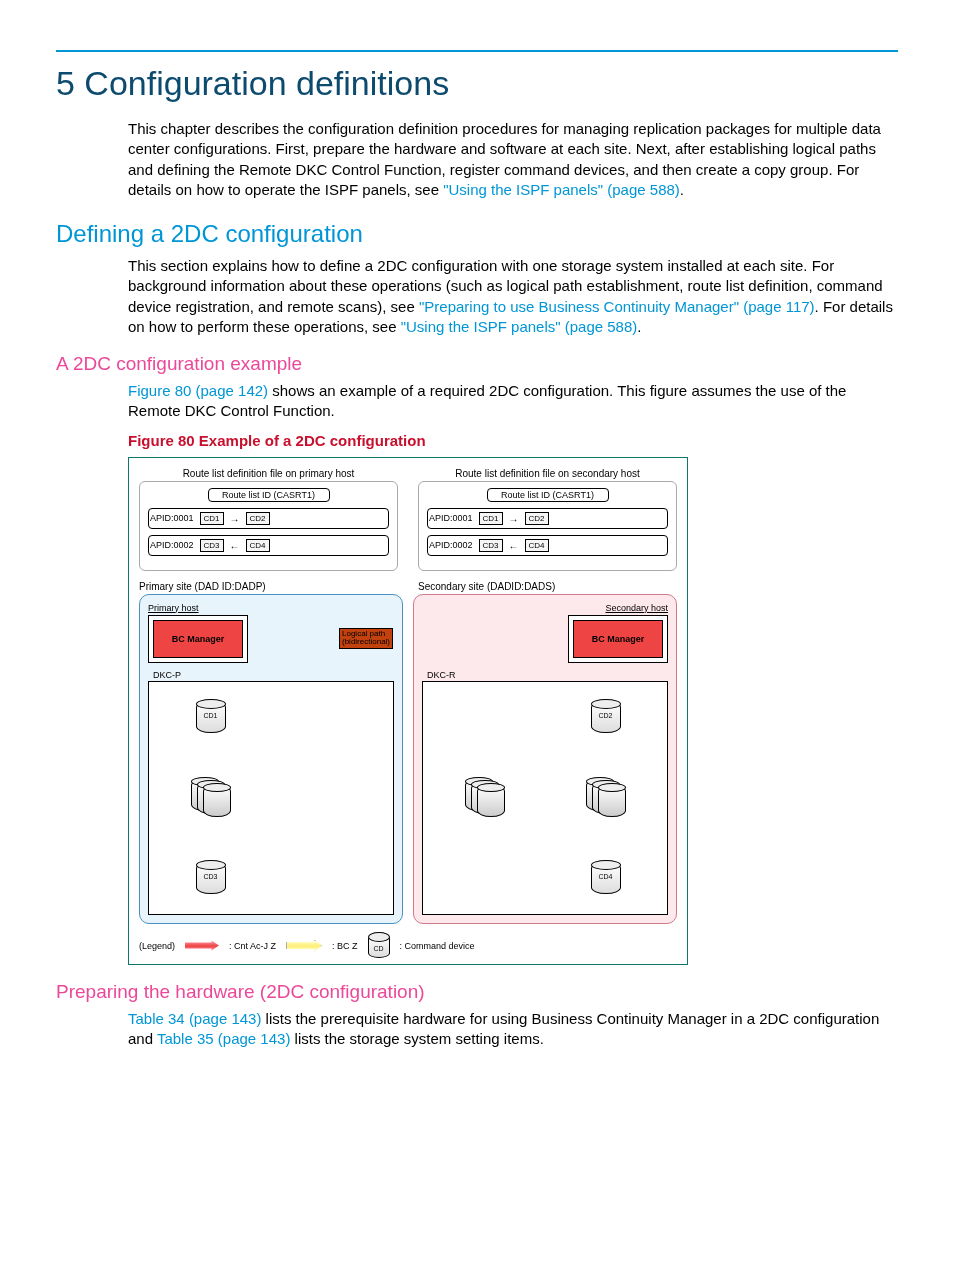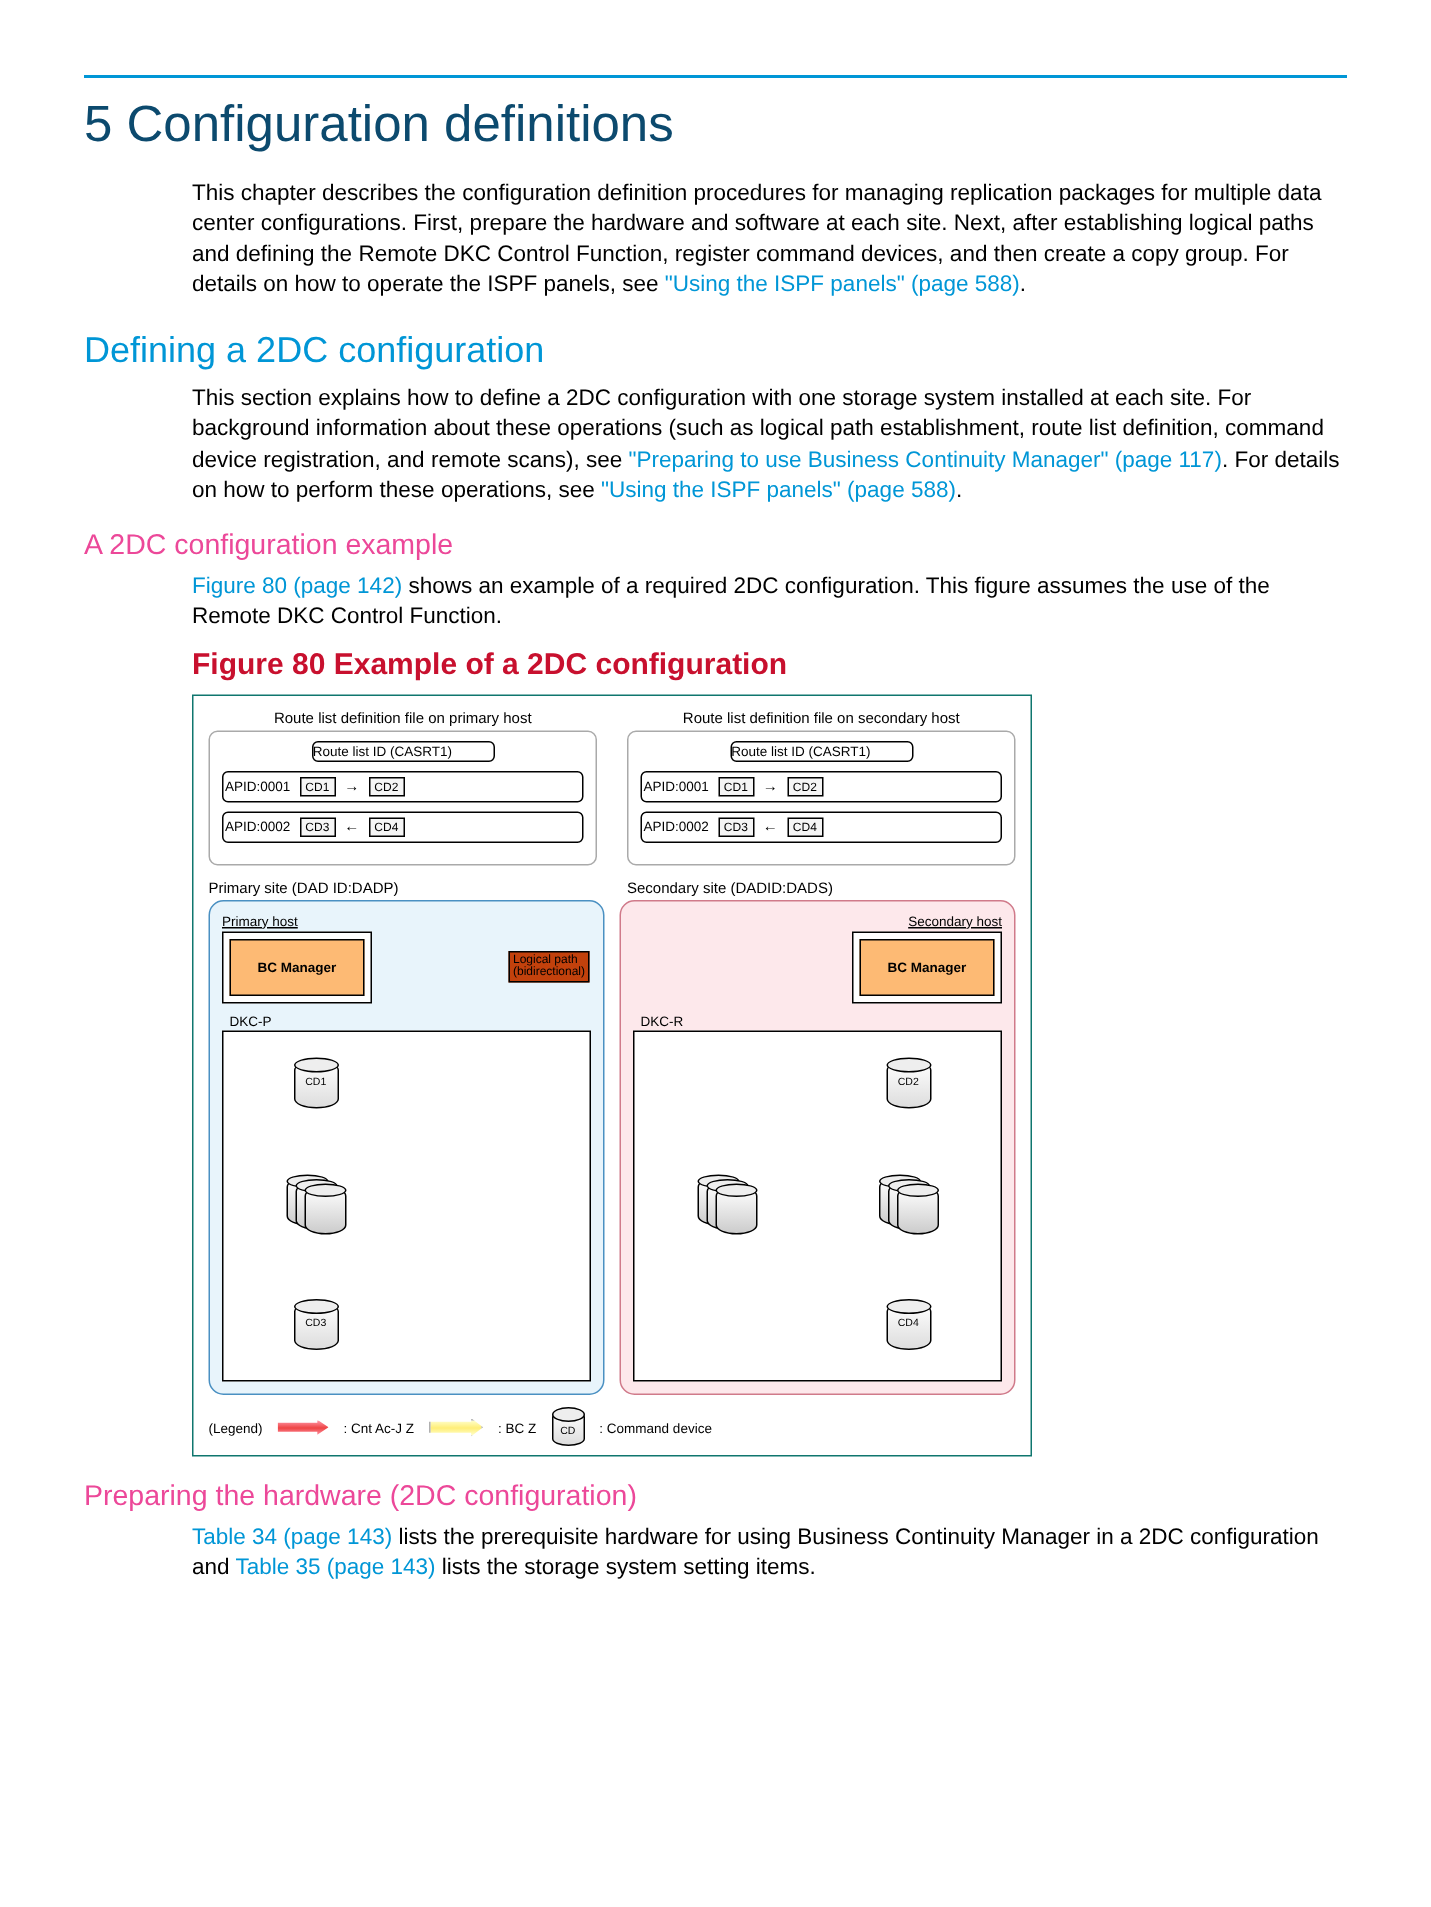--- a/index.html
+++ b/index.html
@@ -46,21 +46,21 @@
     line-height: 1.35;
     margin: 0 0 10px 72px;
   }
   a.link {
     color: #0096d6;
     text-decoration: none;
   }
   .figure-caption {
     color: #c8102e;
     font-weight: bold;
-    font-size: 20px;
+    font-size: 15px;
     margin: 10px 0 8px 72px;
   }
   .figure-box {
     margin-left: 72px;
     width: 560px;
     border: 1px solid #0f766e;
     padding: 10px 10px 6px 10px;
     font-size: 10px;
     box-sizing: border-box;
     position: relative;
@@ -80,21 +80,21 @@
   }
   .route-file-box {
     border: 1px solid #aaa;
     border-radius: 6px;
     padding: 6px 8px 8px 8px;
     position: relative;
   }
   .route-id-box {
     border: 1px solid #000;
     border-radius: 4px;
-    text-align: left;
+    text-align: center;
     font-size: 9px;
     padding: 1px 0;
     margin: 0 auto 6px auto;
     width: 120px;
   }
   .apid-row {
     border: 1px solid #000;
     border-radius: 4px;
     padding: 3px 1px;
     margin-bottom: 6px;
@@ -141,21 +141,21 @@
     padding: 4px;
     width: 90px;
     background: #fff;
     margin-bottom: 8px;
   }
   .secondary-host .host-box {
     margin-left: auto;
   }
   .bc-manager {
     border: 1px solid #000;
-    background: #fdba74;
+    background: #ef4444;
     font-size: 9px;
     font-weight: bold;
     text-align: center;
     padding: 13px 2px;
   }
   .dkc-box {
     border: 1px solid #000;
     background: #fff;
     padding: 6px;
     position: relative;

